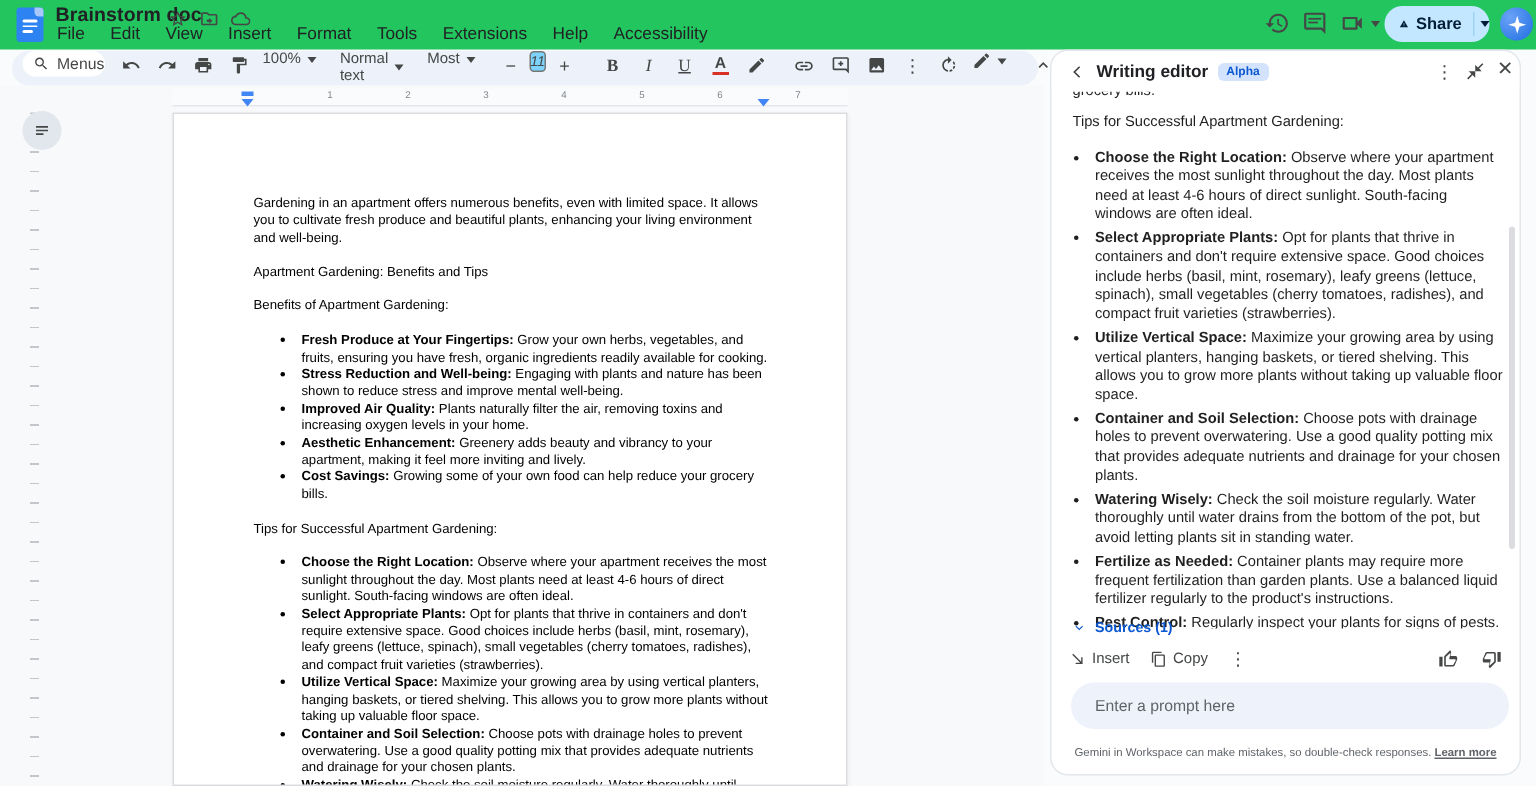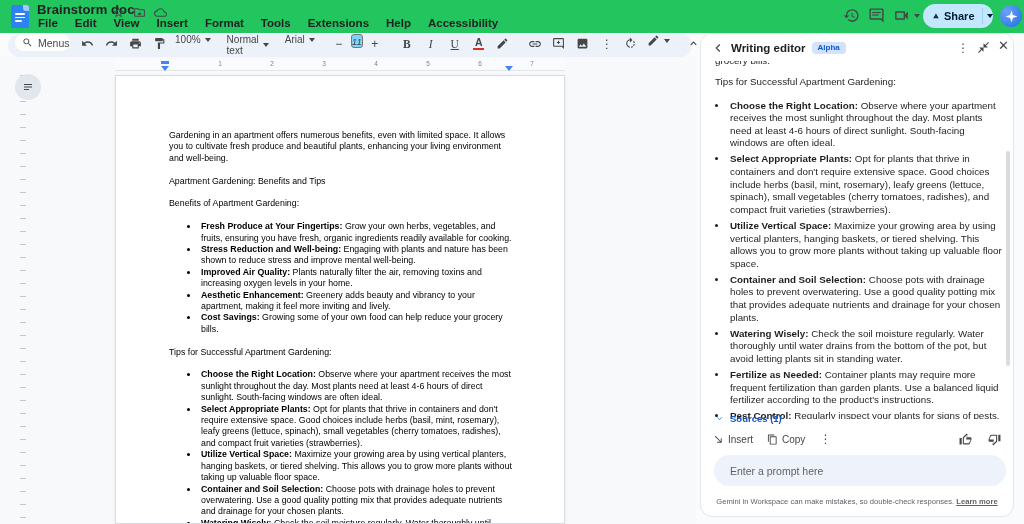--- a/index.html
+++ b/index.html
@@ -8,21 +8,21 @@
   .abs { position:absolute; }
 
   
   #topbar { position:absolute; top:0; left:0; width:1024px; height:33px; background:#22c55e; }
   #docs-icon { position:absolute; left:11px; top:5px; width:18px; height:23px; background:#2e83f3; border-radius:2.5px; }
   #docs-icon .fold { position:absolute; right:0; top:0; width:6px; height:6px; background:#a8c7fa; border-radius:0 2.5px 0 3px; }
   #docs-icon .bar { position:absolute; left:4px; height:1.6px; background:#fff; border-radius:1px; }
   #doc-title { position:absolute; left:37px; top:2px; font-size:13px; font-weight:600; color:#202124; letter-spacing:.1px; }
   .title-ic { position:absolute; top:6px; width:13px; height:13px; fill:#444746; cursor:pointer; }
   #menu-row { position:absolute; left:36px; top:16px; display:flex; gap:13px; font-size:11.5px; color:#202124; }
-  #menu-row span { cursor:pointer; padding:1px 2px; border-radius:4px;font-weight:bold; }
+  #menu-row span { cursor:pointer; padding:1px 2px; border-radius:4px; }
   .tb-right-ic { position:absolute; top:7px; width:17px; height:17px; fill:#444746; cursor:pointer; }
   #share-btn { position:absolute; left:923px; top:4px; width:70px; height:24px; background:#c2e7ff; border-radius:12px; display:flex; align-items:center; cursor:pointer; }
   #share-btn svg { width:12px; height:12px; fill:#001d35; margin-left:10px; }
   #share-btn .lbl { font-size:11px; font-weight:600; color:#001d35; margin-left:5px; }
   #share-btn .sep { width:1px; height:16px; background:#9fd1f5; margin-left:7px; }
   #share-btn .car { border-left:3.5px solid transparent; border-right:3.5px solid transparent; border-top:4px solid #001d35; margin-left:5px; }
   #gemini-btn { position:absolute; left:1000px; top:5px; width:22px; height:22px; border-radius:50%;
     background:radial-gradient(circle at 30% 30%, #6aa2f8, #1f6fe0); display:flex; align-items:center; justify-content:center; cursor:pointer; }
   #gemini-btn svg { width:13px; height:13px; fill:#fff; }
   .caret { border-left:3.5px solid transparent; border-right:3.5px solid transparent; border-top:4px solid #444746; display:inline-block; }
@@ -180,21 +180,21 @@
       <span>100%</span>
       <span class="caret"></span>
     </div>
   <div class="tsep"></div>
   <div class="dd">
       <span>Normal text</span>
       <span class="caret"></span>
     </div>
   <div class="tsep"></div>
   <div class="dd" style="width:62px; justify-content:space-between">
-      <span>Arial</span>
+      <span>Most</span>
       <span class="caret"></span>
     </div>
   <div class="tsep"></div>
   <div class="tbtn" style="font-size:12px; color:#444746">−</div>
   <div id="font-size-box">11</div>
   <div class="tbtn" style="font-size:12px; color:#444746">+</div>
   <div class="tsep"></div>
   <div class="tbtn txt-ic" style="font-weight:bold">B</div>
   <div class="tbtn txt-ic" style="font-style:italic">I</div>
   <div class="tbtn txt-ic" style="text-decoration:underline">U</div>
@@ -307,21 +307,21 @@
     <div id="clip-line">
         <div>grocery bills.</div>
       </div>
     <div id="panel-tips-heading">Tips for Successful Apartment Gardening:</div>
     <ul>
         <li><b>Choose the Right Location:</b><span> Observe where your apartment receives the most sunlight throughout the day. Most plants need at least 4-6 hours of direct sunlight. South-facing windows are often ideal.</span></li>
         <li><b>Select Appropriate Plants:</b><span> Opt for plants that thrive in containers and don't require extensive space. Good choices include herbs (basil, mint, rosemary), leafy greens (lettuce, spinach), small vegetables (cherry tomatoes, radishes), and compact fruit varieties (strawberries).</span></li>
         <li><b>Utilize Vertical Space:</b><span> Maximize your growing area by using vertical planters, hanging baskets, or tiered shelving. This allows you to grow more plants without taking up valuable floor space.</span></li>
         <li><b>Container and Soil Selection:</b><span> Choose pots with drainage holes to prevent overwatering. Use a good quality potting mix that provides adequate nutrients and drainage for your chosen plants.</span></li>
         <li><b>Watering Wisely:</b><span> Check the soil moisture regularly. Water thoroughly until water drains from the bottom of the pot, but avoid letting plants sit in standing water.</span></li>
-        <li><b>Fertilize as Needed:</b><span> Container plants may require more frequent fertilization than garden plants. Use a balanced liquid fertilizer according to the product's instructions.</span></li>
+        <li><b>Fertilize as Needed:</b><span> Container plants may require more frequent fertilization than garden plants. Use a balanced liquid fertilizer regularly to the product's instructions.</span></li>
         <li><b>Pest Control:</b><span> Regularly inspect your plants for signs of pests. Use natural pest control methods like neem oil or insecticidal soap if necessary.</span></li>
       </ul>
   </div>
 
   <div id="sources-row">
     <svg viewBox="0 0 24 24">
         <path d="M6 9l6 6 6-6"></path>
       </svg>
     <span>Sources (1)</span>
   </div>

